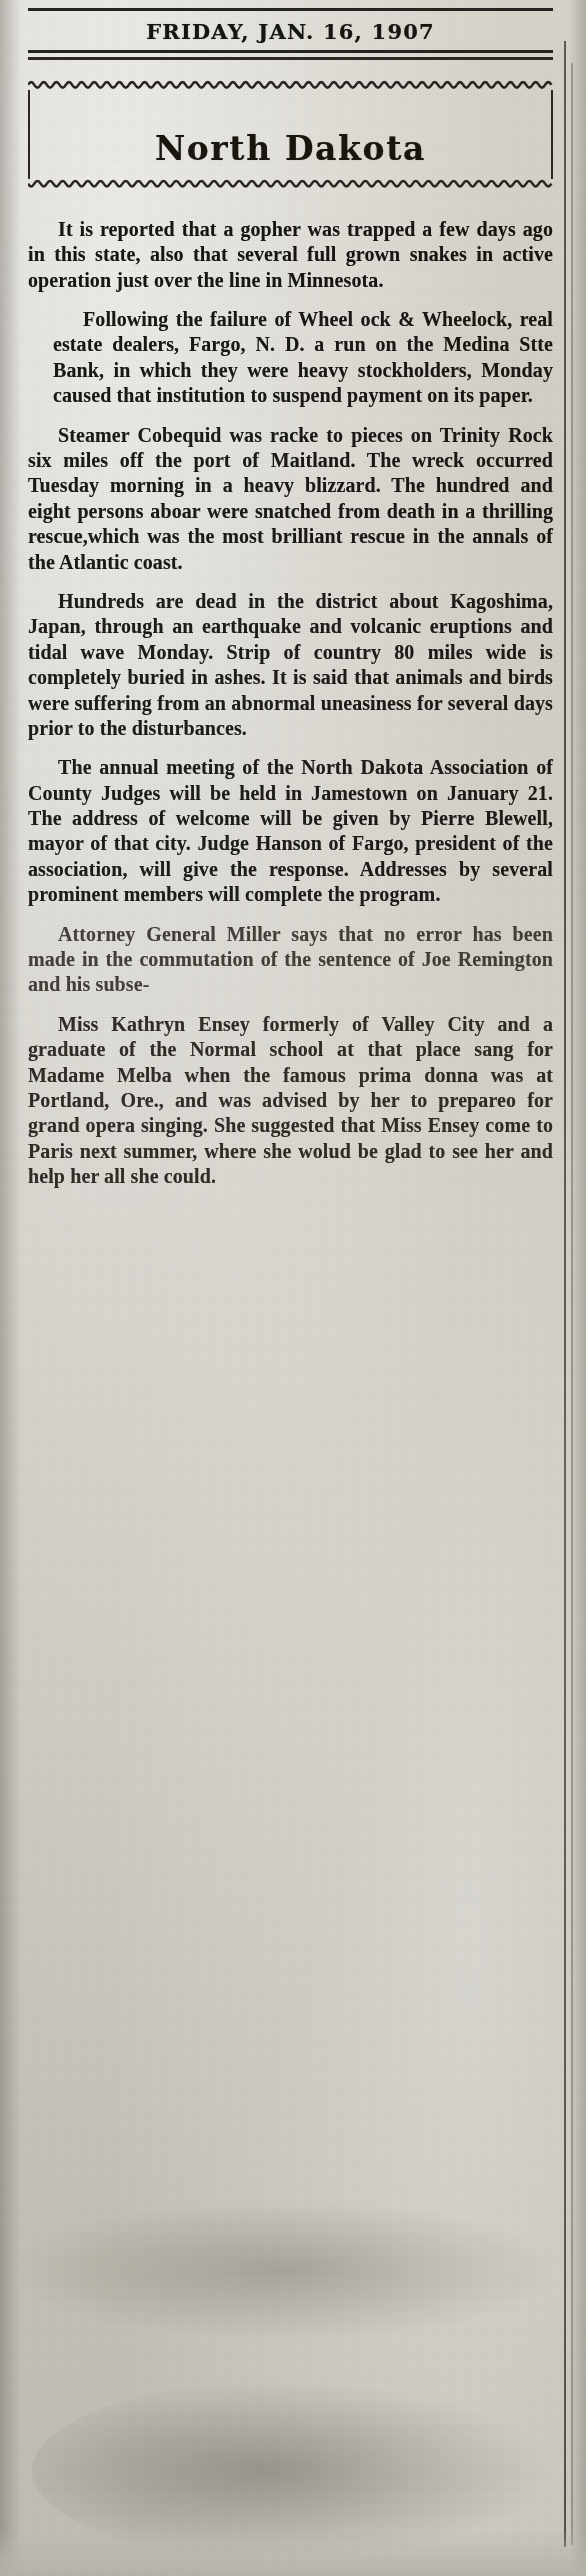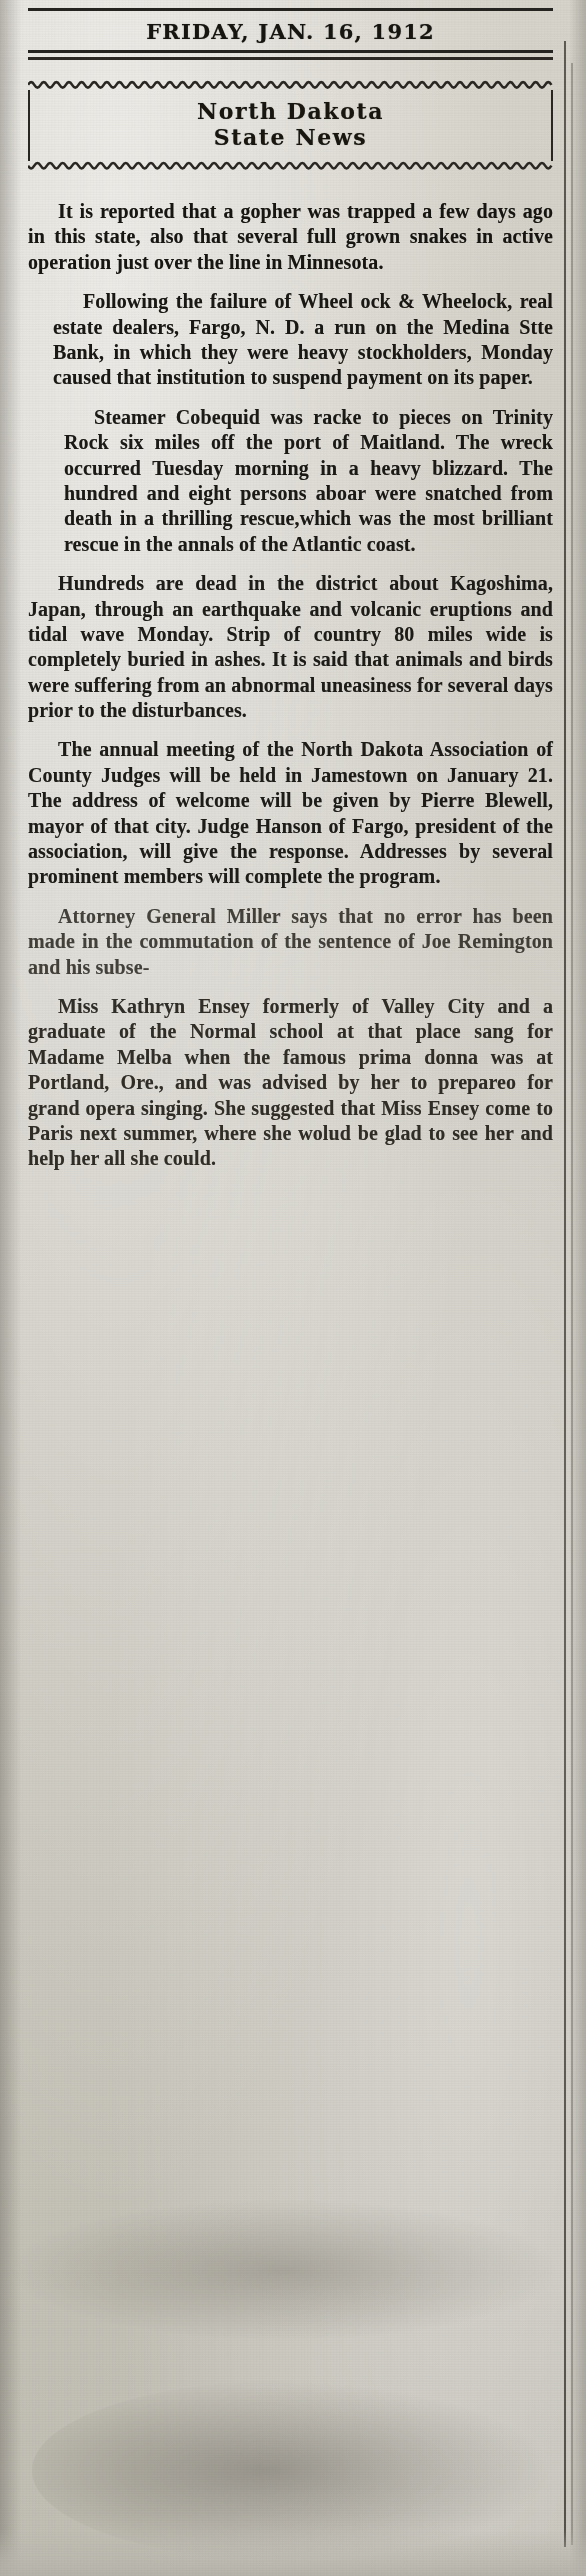--- a/index.html
+++ b/index.html
@@ -106,25 +106,26 @@
   }
   .headline-inner {
     border-left: 2.4px solid #2a2723;
     border-right: 2.4px solid #2a2723;
     padding: 7.9px 11px 11px 11px;
   }
   .headline {
     text-align: center;
     font-family: "DejaVu Serif", serif;
     font-weight: bold;
-    font-size: 22px;
+    font-size: 33px;
     line-height: 1.20;
     letter-spacing: 1.6px;
     color: #18160f;
     text-shadow: 0 0 0.8px rgba(0,0,0,.45);
+    margin-top: 31px;
   }
 
   
   .body {
     margin-top: 17.3px;
     color: #14120e;
   }
   p.para {
     margin: 0 0 14px 0;
     font-family: "Liberation Serif", serif;
@@ -132,21 +133,21 @@
     line-height: 1.27;
     text-align: justify;
     text-indent: 30px;
     font-weight: 600;
     letter-spacing: 0.1px;
     text-shadow: 0 0 0.5px rgba(0,0,0,.35);
   }
   
   p.para.f1 { opacity: .98; }
   p.para.f2 { opacity: .97; margin-left: 25px; }
-  p.para.f3 { opacity: .96; margin-left: 36px; }
+  p.para.f3 { opacity: .96; }
   p.para.f4 { opacity: .95; }
   p.para.f5 { opacity: .95; }
   p.para.f7 {
     color: #191610;
     opacity: .88;
     filter: blur(0.2px);
   }
   p.para.f8 {
     color: #1d1a13;
     opacity: .80;
@@ -199,32 +200,31 @@
 <div id="page">
 
   <div id="smudge3" class="smudge"></div>
 
   <div id="col-rule"></div>
   <div id="col-rule-2"></div>
 
   <div class="content">
 
     <div class="date-rule-top"></div>
-    <div class="date-line">FRIDAY, JAN. 16, 1912</div>
+    <div class="date-line">FRIDAY, JAN. 16, 1907</div>
     <div class="date-rule-bottom"></div>
     <div class="date-rule-bottom2"></div>
 
     <div class="headline-box">
       <svg class="wavy" viewBox="0 0 666 16" preserveAspectRatio="none">
         <path d="M0,10 Q4,3 8,10 T16,10 T24,10 T32,10 T40,10 T48,10 T56,10 T64,10 T72,10 T80,10 T88,10 T96,10 T104,10 T112,10 T120,10 T128,10 T136,10 T144,10 T152,10 T160,10 T168,10 T176,10 T184,10 T192,10 T200,10 T208,10 T216,10 T224,10 T232,10 T240,10 T248,10 T256,10 T264,10 T272,10 T280,10 T288,10 T296,10 T304,10 T312,10 T320,10 T328,10 T336,10 T344,10 T352,10 T360,10 T368,10 T376,10 T384,10 T392,10 T400,10 T408,10 T416,10 T424,10 T432,10 T440,10 T448,10 T456,10 T464,10 T472,10 T480,10 T488,10 T496,10 T504,10 T512,10 T520,10 T528,10 T536,10 T544,10 T552,10 T560,10 T568,10 T576,10 T584,10 T592,10 T600,10 T608,10 T616,10 T624,10 T632,10 T640,10 T648,10 T656,10 T664,10" fill="none" stroke="#2a2723" stroke-width="3.2"></path>
       </svg>
 
       <div class="headline-inner">
         <div class="headline">North Dakota</div>
-        <div class="headline">State News</div>
       </div>
 
       <svg class="wavy" viewBox="0 0 666 16" preserveAspectRatio="none">
         <path d="M0,6 Q4,13 8,6 T16,6 T24,6 T32,6 T40,6 T48,6 T56,6 T64,6 T72,6 T80,6 T88,6 T96,6 T104,6 T112,6 T120,6 T128,6 T136,6 T144,6 T152,6 T160,6 T168,6 T176,6 T184,6 T192,6 T200,6 T208,6 T216,6 T224,6 T232,6 T240,6 T248,6 T256,6 T264,6 T272,6 T280,6 T288,6 T296,6 T304,6 T312,6 T320,6 T328,6 T336,6 T344,6 T352,6 T360,6 T368,6 T376,6 T384,6 T392,6 T400,6 T408,6 T416,6 T424,6 T432,6 T440,6 T448,6 T456,6 T464,6 T472,6 T480,6 T488,6 T496,6 T504,6 T512,6 T520,6 T528,6 T536,6 T544,6 T552,6 T560,6 T568,6 T576,6 T584,6 T592,6 T600,6 T608,6 T616,6 T624,6 T632,6 T640,6 T648,6 T656,6 T664,6" fill="none" stroke="#2a2723" stroke-width="3.2"></path>
       </svg>
     </div>
 
     <div class="body">
       <p class="para f1">It is reported that a gopher was trapped a few days ago in this state, also that several full grown snakes in active operation just over the line in Minnesota.</p>
       <p class="para f2">Following the failure of Wheel ock &amp; Wheelock, real estate dealers, Fargo, N. D. a run on the Medina Stte Bank, in which they were heavy stockholders, Monday caused that institution to suspend payment on its paper.</p>

